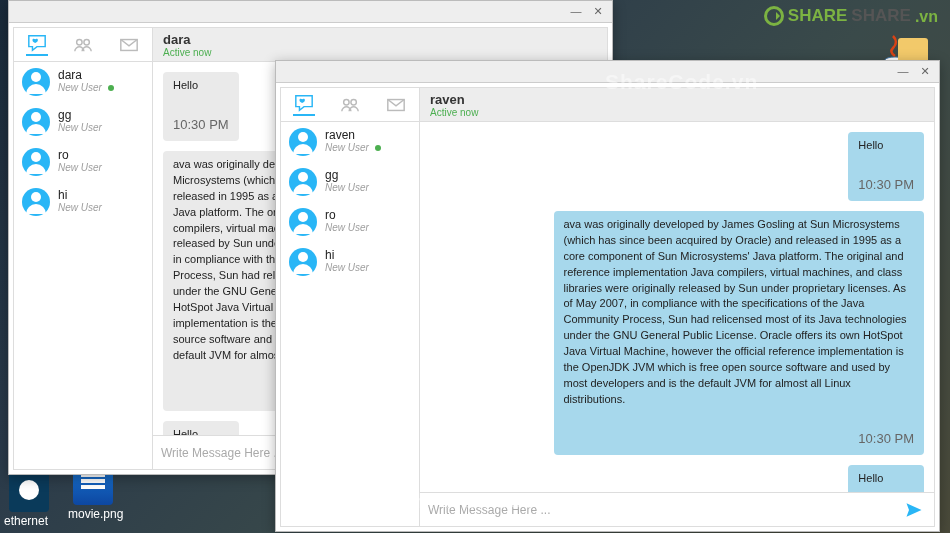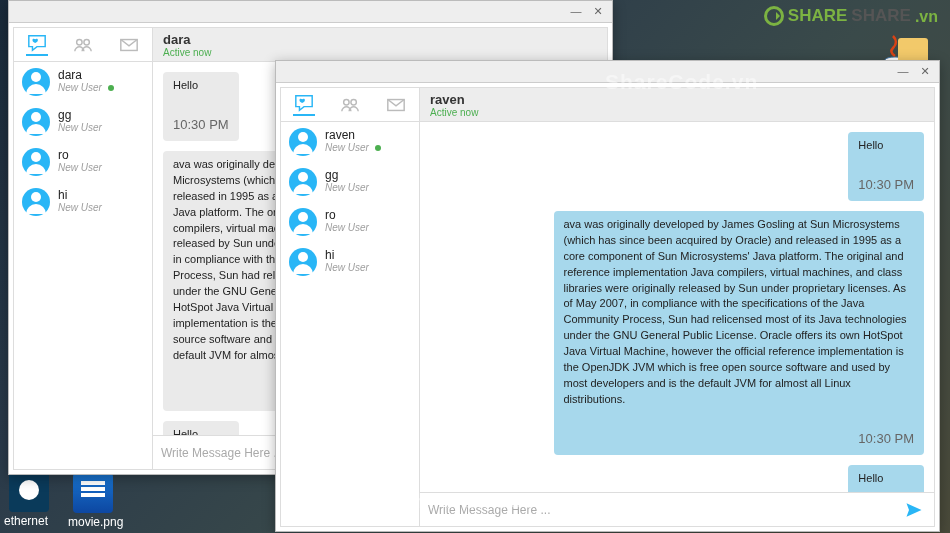--- a/index.html
+++ b/index.html
@@ -8,21 +8,21 @@
     background: linear-gradient(135deg, #1a2a3a 0%, #2a3a4a 30%, #3a4a4a 60%, #4a4a3a 100%);
     position: relative; overflow: hidden;
     font-size: 12px;
   }
   
   .desktop-icon { position: absolute; text-align: left; color: #fff; font-size: 12px; width: 50px; }
   .desktop-icon .iconbox { width: 40px; height: 40px; margin: 0 auto 2px; border-radius: 4px; }
   .desktop-icon.d1 { left: 4px; bottom: 5px; }
   .desktop-icon.d1 .iconbox { background: #0a3a5a; position:relative;}
   .desktop-icon.d1 .iconbox::after{content:"";position:absolute;left:10px;top:8px;width:20px;height:20px;border-radius:50%;background:#fff;}
-  .desktop-icon.d2 { left: 68px; bottom: 4px; }
+  .desktop-icon.d2 { left: 68px; bottom: 12px; }
   .desktop-icon.d2 .iconbox { background: linear-gradient(#1976d2,#0d47a1); position:relative;}
   .desktop-icon.d2 .iconbox::after{content:"";position:absolute;left:8px;top:14px;width:24px;height:4px;background:#fff;box-shadow:0 6px 0 #fff,0 -6px 0 #fff;}
   
   .java-icon { position:absolute; right:35px; top:30px; width:40px; height:50px; }
   .java-icon svg{width:100%;height:100%;}
   .folder-icon { position:absolute; right:22px; top:38px; width:30px;height:30px;background:#f2c96a;border-radius:3px;}
   
   .brand { position: absolute; top: 6px; right: 12px; color:#333;font-weight:600;font-size:17px;display:flex;align-items:flex-start;gap:4px;}
   .brand .ring{width:20px;height:20px;border:3px solid #7cb342;border-radius:50%;position:relative;}
   .brand .ring::after{content:"";position:absolute;right:-3px;top:3px;border:4px solid transparent;border-left-color:#7cb342;}

